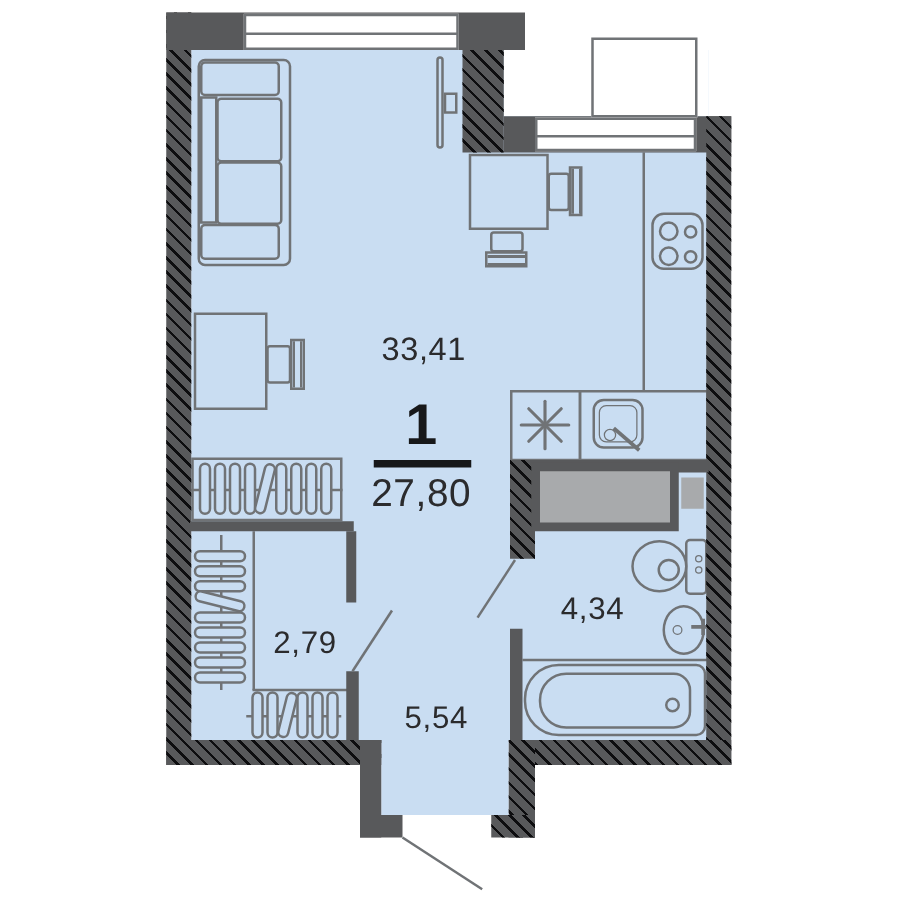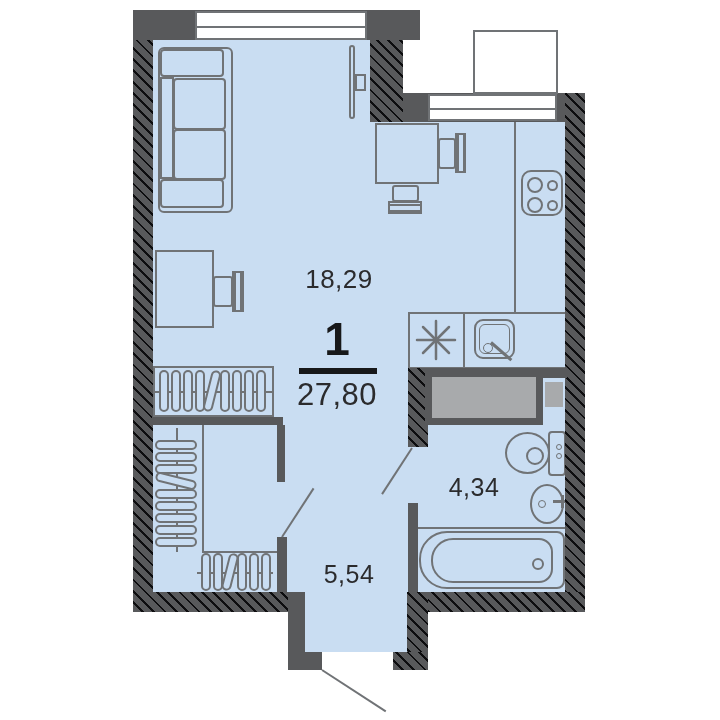--- a/index.html
+++ b/index.html
@@ -151,20 +151,21 @@
     </div>
   <div class="abs win" style="left:428px;top:94px;width:129px;height:27px;">
       <span class="winmid"></span>
     </div>
   <div class="abs win" style="left:473px;top:30px;width:85px;height:64px;"></div>
 
   <div class="abs door" style="left:282px;top:536px;width:58px;transform:rotate(-57deg);"></div>
   <div class="abs door" style="left:412px;top:447px;width:55px;transform:rotate(123deg);"></div>
   <div class="abs door" style="left:322px;top:669px;width:76px;transform:rotate(33deg);"></div>
 
-  <div class="abs lbl" style="left:279px;top:264px;width:120px;font-size:26px;">18,29</div>
+  <div class="abs lbl" style="left:279px;top:264px;width:120px;font-size:26px;">33,41</div>
   <div class="abs big1" style="left:287px;top:312px;width:100px;">1</div>
   <div class="abs" style="left:299px;top:368px;width:78px;height:6px;background:var(--ink,#17181a);"></div>
   <div class="abs total" style="left:277px;top:377px;width:120px;">27,80</div>
+  <div class="abs lbl" style="left:194px;top:500px;width:100px;">2,79</div>
   <div class="abs lbl" style="left:299px;top:560px;width:100px;">5,54</div>
   <div class="abs lbl" style="left:424px;top:473px;width:100px;">4,34</div>
 
 </div>
 
 </body></html>

